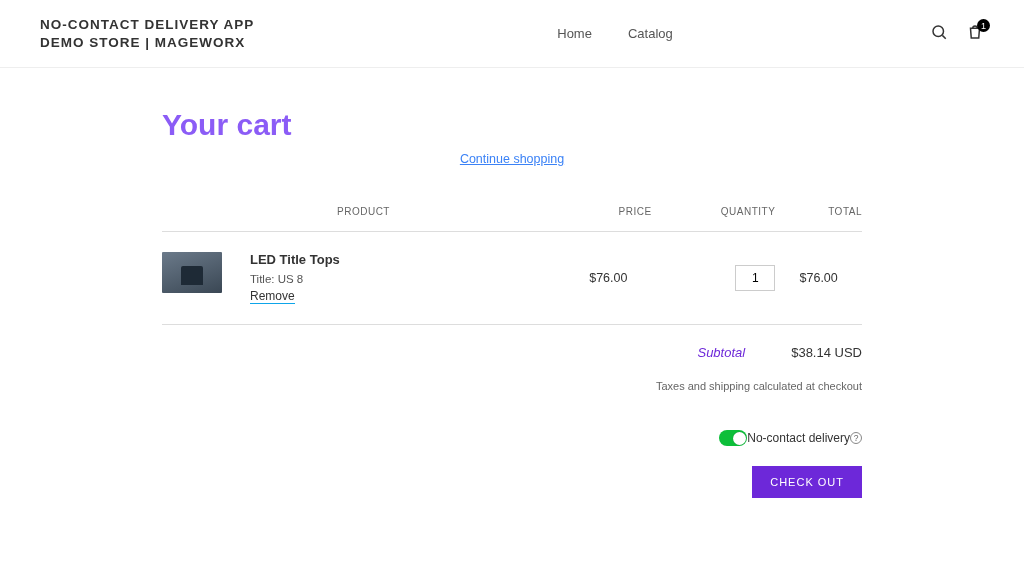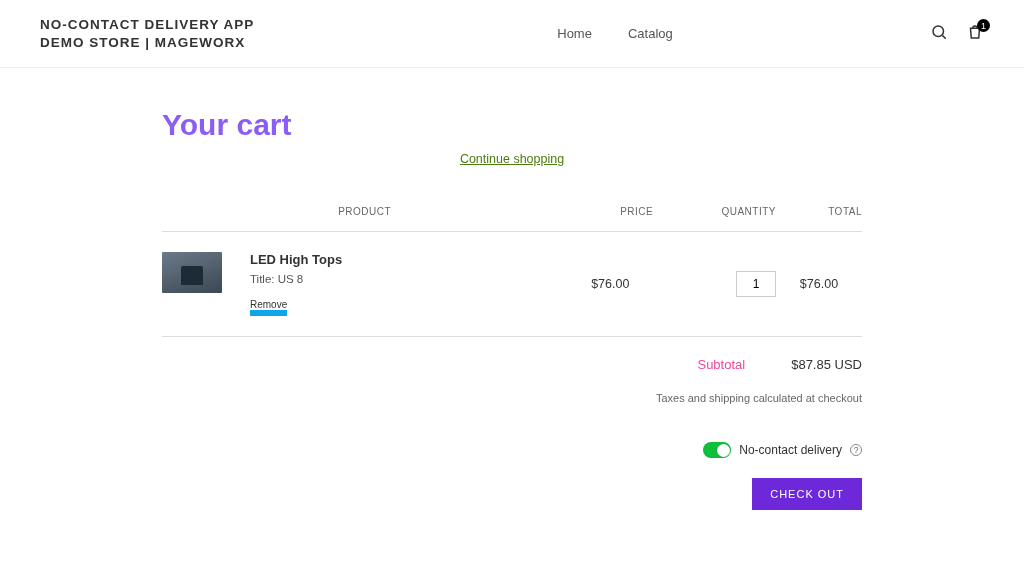--- a/index.html
+++ b/index.html
@@ -7,45 +7,45 @@
   .header { display: flex; align-items: center; justify-content: space-between; padding: 16px 40px; border-bottom: 1px solid #eee; }
   .brand { font-weight: 700; letter-spacing: 1px; font-size: 13.5px; line-height: 1.3; color: #333; max-width: 260px; }
   .nav { display: flex; gap: 36px; }
   .nav a { text-decoration: none; color: #555; font-size: 13px; }
   .header-right { display: flex; gap: 18px; align-items: center; }
   .icon-btn { background: none; border: none; cursor: pointer; padding: 0; position: relative; color: #333; }
   .cart-badge { position: absolute; top: -4px; right: -6px; background: #000; color: #fff; border-radius: 50%; font-size: 9px; width: 13px; height: 13px; display:flex; align-items:center; justify-content:center; }
 
   .container { max-width: 700px; margin: 0 auto; padding: 40px 0 60px; }
   .title { text-align: left; font-size: 30px; font-weight: 700; color: #8b5cf6; }
-  .continue { display: block; text-align: center; font-size: 12.5px; color: #4d7c0f; margin-top: 10px; text-decoration: underline; }
+  .continue { display: block; text-align: center; font-size: 12.5px; color: #3b82f6; margin-top: 10px; text-decoration: underline; }
 
   table.cart { width: 100%; margin-top: 40px; border-collapse: collapse; }
   table.cart thead th { text-align: center; font-size: 10px; letter-spacing: 0.5px; font-weight: 400; color: #666; padding-bottom: 14px; border-bottom: 1px solid #ddd; }
   table.cart thead th:nth-child(2){ text-align:right; }
   table.cart thead th:nth-child(3){ text-align:right; }
   table.cart thead th:nth-child(4){ text-align:right; }
   table.cart tbody td { padding: 20px 0; border-bottom: 1px solid #ddd; vertical-align: middle; }
   .product-cell { display:flex; gap: 28px; align-items:flex-start; }
   .product-thumb { width: 60px; height: 41px; background: linear-gradient(160deg,#6b7a8a,#3a4754); border-radius:1px; position:relative; overflow:hidden; }
   .product-thumb::after{ content:""; position:absolute; left:32%; top:35%; width:36%; height:45%; background:#1e2a36; border-radius:2px 2px 0 0; }
   .product-name { font-weight: 700; font-size: 13px; }
   .product-meta { font-size: 11.5px; color: #555; margin-top: 6px; }
-  .remove { display:inline-block; font-size: 10px; color:#333; margin-top: 14px; border-bottom:6px solid #0ea5e9; cursor:pointer; }
+  .remove { display:inline-block; font-size: 12px; color:#333; margin-top: 4px; border-bottom:1px solid #0ea5e9; cursor:pointer; }
   .price, .total { text-align:center; font-size:12.5px; color:#333; }
   .qty-cell { text-align:right; }
   .qty-input { width:40px; height:26px; text-align:center; border:1px solid #ccc; font-size:12px; }
 
   .totals { text-align:right; margin-top:20px; }
   .sub-row { display:flex; justify-content:flex-end; gap:46px; font-size:13px; }
-  .sub-label { color:#ec4899; }
+  .sub-label { color:#6d28d9;font-style:italic; }
   .sub-val { color:#333; }
   .tax-note { font-size:11px; color:#666; margin-top:20px; }
 
-  .delivery-row { display:flex; justify-content:flex-end; align-items:center; gap:8px; margin-top:38px; font-size:12px; color:#333; }
+  .delivery-row { display:flex; justify-content:flex-end; align-items:center; margin-top:38px; font-size:12px; color:#333; }
   .toggle { width:28px; height:16px; background:#0dbf3a; border-radius:9px; position:relative; cursor:pointer; }
   .toggle::after { content:""; position:absolute; width:13px; height:13px; background:#fff; border-radius:50%; top:1.5px; right:1.5px; box-shadow:0 0 1px rgba(0,0,0,.3); }
   .info-icon { width:12px; height:12px; border:1px solid #888; border-radius:50%; display:inline-flex; align-items:center; justify-content:center; font-size:8.5px; color:#666; cursor: default; }
 
   .checkout-row { text-align:right; margin-top:20px; }
   .checkout-btn { background:#6d28d9; color:#fff; border:none; padding:10px 18px; font-size:11px; letter-spacing:1px; cursor:pointer; }
 </style>
 </head>
 <body>
 
@@ -88,39 +88,39 @@
         <th>QUANTITY</th>
         <th>TOTAL</th>
       </tr>
     </thead>
     <tbody>
       <tr>
         <td>
           <div class="product-cell">
             <div class="product-thumb"></div>
             <div>
-              <div class="product-name">LED High Tops</div>
+              <div class="product-name">LED Title Tops</div>
               <div class="product-meta">Title: US 8</div>
               <span class="remove">Remove</span>
             </div>
           </div>
         </td>
         <td class="price">$76.00</td>
         <td class="qty-cell">
           <input class="qty-input" value="1" style="">
         </td>
         <td class="total">$76.00</td>
       </tr>
     </tbody>
   </table>
 
   <div class="totals">
     <div class="sub-row">
       <span class="sub-label">Subtotal</span>
-      <span class="sub-val">$87.85 USD</span>
+      <span class="sub-val">$38.14 USD</span>
     </div>
     <div class="tax-note">Taxes and shipping calculated at checkout</div>
   </div>
 
   <div class="delivery-row">
     <div class="toggle"></div>
     <span>No-contact delivery</span>
     <span class="info-icon">?</span>
   </div>
 

